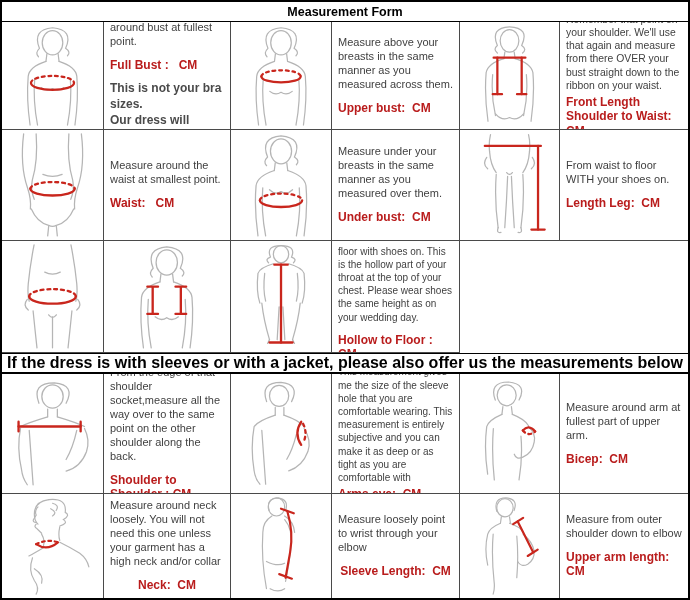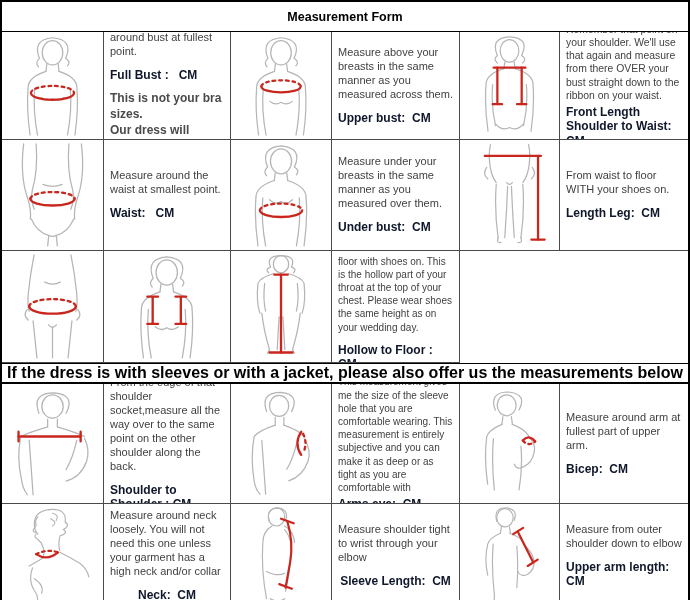--- a/index.html
+++ b/index.html
@@ -2,37 +2,37 @@
 <html><head>
 <meta charset="utf-8">
 <style>
   * { box-sizing: border-box; margin: 0; padding: 0; }
   html,body { background:#e8e8e8; }
   #form {
     width:690px; height:600px; margin:0 auto; background:#fff;
     border:2px solid #000; font-family:"Liberation Sans", sans-serif;
   }
   .hdr {
-    height:30px; border-bottom:1px solid #000;
+    height:20px; border-bottom:1px solid #000;
     display:flex; align-items:center; justify-content:center;
     font-weight:bold; font-size:12.5px; color:#000;
   }
   .grid { display:grid; grid-template-columns:102px 127px 101px 128px 100px 128px; }
   .g1 { grid-template-rows:108px 111px 112px; }
   .g2 { grid-template-rows:120px 104px; }
   .cell { border-right:1px solid #4a4a4a; border-bottom:1px solid #4a4a4a; overflow:hidden; background:#fff; }
   .cell:nth-child(6n) { border-right:none; }
   .g2 .cell:nth-child(n+7) { border-bottom:none;align-items:center; }
   .fig { display:flex; align-items:center; justify-content:center; padding:1px; }
   .fig svg { width:98%; height:98%; }
   .txt {
     padding:4px 6px; display:flex; flex-direction:column; justify-content:center;
     color:#3f3f3f; font-size:11px; line-height:1.27;
   }
-  .label { font-weight:bold; color:#0f172a; font-size:12px; margin-top:9px; white-space:pre-wrap; line-height:1.2; }
+  .label { font-weight:bold; color:#b91c1c; font-size:12px; margin-top:9px; white-space:pre-wrap; line-height:1.2; }
   .tight .label { margin-top:3px; }
   .sm  { font-size:10.4px; }
   .xs  { font-size:10px; line-height:1.32; }
   .note { font-weight:bold; font-size:12px; color:#4a4a4a; margin-top:9px; line-height:1.3; }
   .note + .note { margin-top:0; }
   .banner {
     height:21px; border-top:1px solid #000; border-bottom:2px solid #000;
     display:flex; align-items:center; justify-content:center;
     font-weight:bold; font-size:16px; color:#000;
   }
@@ -309,21 +309,21 @@
           <path d="M34,72 Q46,78 54,74 M38,102 Q47,107 54,102"></path>
         </g>
         <g class="rd">
           <path d="M50,14 L64,19"></path>
           <path d="M57,17 Q64,40 60,62 L55,90"></path>
           <path d="M48,86 L62,91"></path>
         </g>
       </svg>
     </div>
     <div class="cell txt">
-      <div class="desc">Measure shoulder tight to wrist through your elbow</div>
+      <div class="desc">Measure loosely point to wrist through your elbow</div>
       <div class="label">Sleeve Length:  CM</div>
     </div>
     <div class="cell fig">
       <svg viewBox="0 0 100 110">
         <g class="sk">
           <ellipse cx="45" cy="13" rx="9" ry="10"></ellipse>
           <path d="M36,17 Q32,2 46,2 Q60,3 55,16"></path>
           <path d="M41,23 L40,30 M50,23 L51,30"></path>
           <path d="M40,30 Q28,35 26,42 Q22,58 26,76 M50,30 Q62,34 65,40"></path>
           <path d="M65,42 Q75,50 77,60 Q78,70 70,75 Q63,79 59,72"></path>

